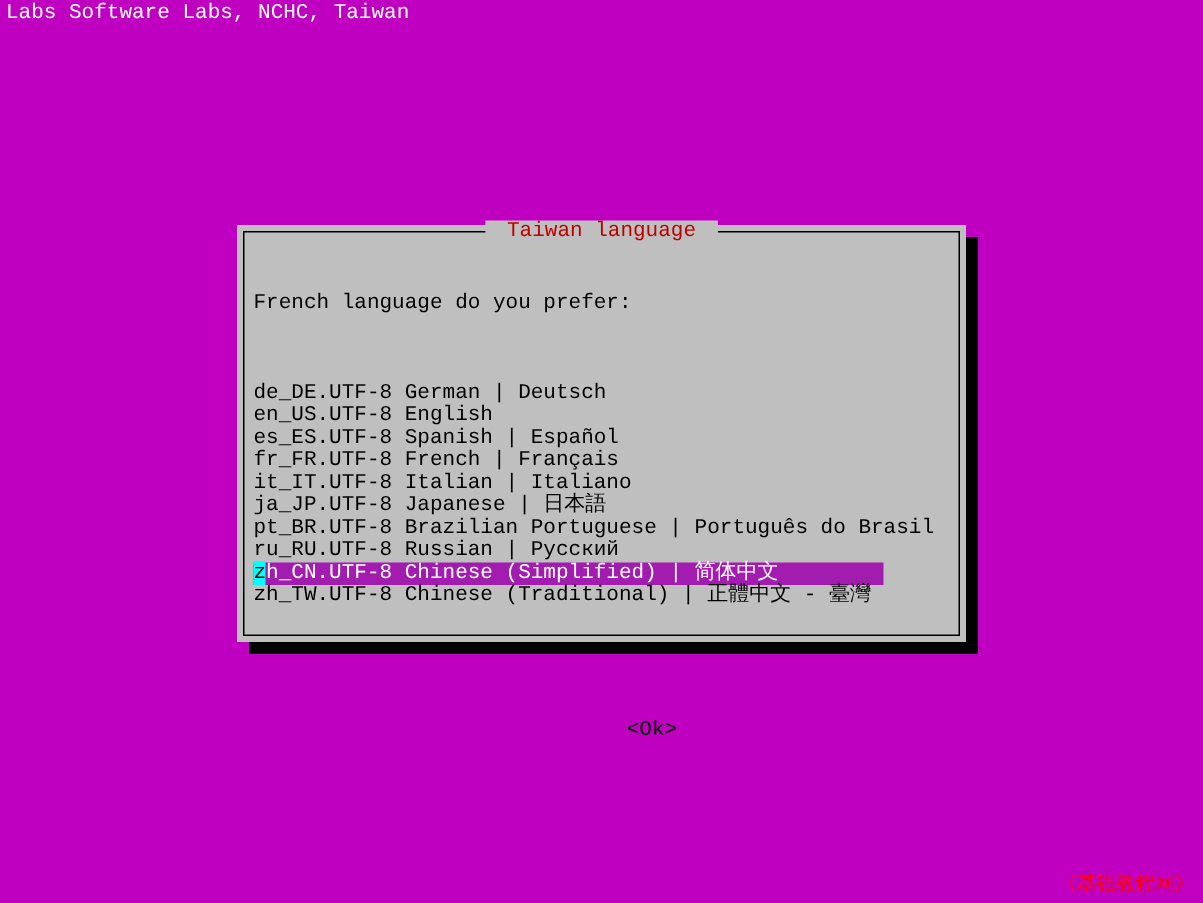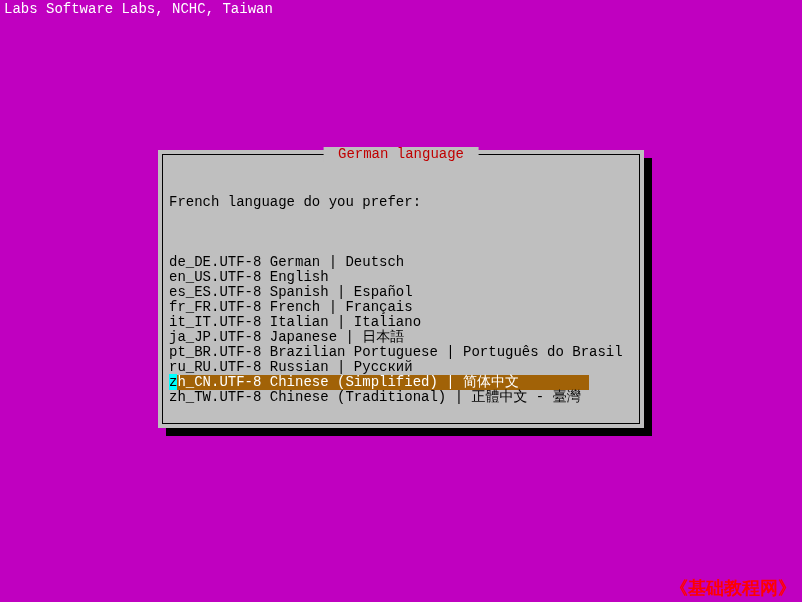--- a/index.html
+++ b/index.html
@@ -57,21 +57,21 @@
     white-space: pre;
   }
   .dialog-body {
     padding: 10px 6px 0 6px;
     white-space: pre;
   }
   .prompt { margin-bottom: 15px; }
   .list { }
   .list-item { white-space: pre; }
   .list-item.selected {
-    background: #a16207;
+    background: #a21caf;
     color: #ffffff;
     display: inline-block;
     width: 420px;
   }
   .cursor {
     background: #00ffff;
     color: #000000;
   }
   .ok-row {
     text-align: center;
@@ -79,34 +79,36 @@
   }
   .ok-button {
     display: inline-block;
   }
   .footer {
     position: absolute;
     right: 6px;
     bottom: 6px;
     color: #ff0000;
     font-family: sans-serif;
-    font-size: 18px;
-    font-weight: bold;
+    font-size: 13px;
   }
 </style>
 </head>
 <body>
 
 <div class="header">Labs Software Labs, NCHC, Taiwan</div>
 
 <div class="dialog-shadow"></div>
 
 <div class="dialog">
   <div class="dialog-border">
-    <div class="dialog-title"> German language </div>
+    <div class="dialog-title"> Taiwan language </div>
     <div class="dialog-body">
       <div class="prompt">French language do you prefer:</div>
       <div class="list" id="lang-list"><div class="list-item">de_DE.UTF-8 German | Deutsch</div><div class="list-item">en_US.UTF-8 English</div><div class="list-item">es_ES.UTF-8 Spanish | Español</div><div class="list-item">fr_FR.UTF-8 French | Français</div><div class="list-item">it_IT.UTF-8 Italian | Italiano</div><div class="list-item">ja_JP.UTF-8 Japanese | 日本語</div><div class="list-item">pt_BR.UTF-8 Brazilian Portuguese | Português do Brasil</div><div class="list-item">ru_RU.UTF-8 Russian | Русский</div><div class="list-item selected"><span class="cursor">z</span><span>h_CN.UTF-8 Chinese (Simplified) | 简体中文</span></div><div class="list-item">zh_TW.UTF-8 Chinese (Traditional) | 正體中文 - 臺灣</div></div>
+      <div class="ok-row">
+        <span class="ok-button">&lt;Ok&gt;</span>
+      </div>
     </div>
   </div>
 </div>
 
 <div class="footer">《基础教程网》</div>
 
 </body></html>

